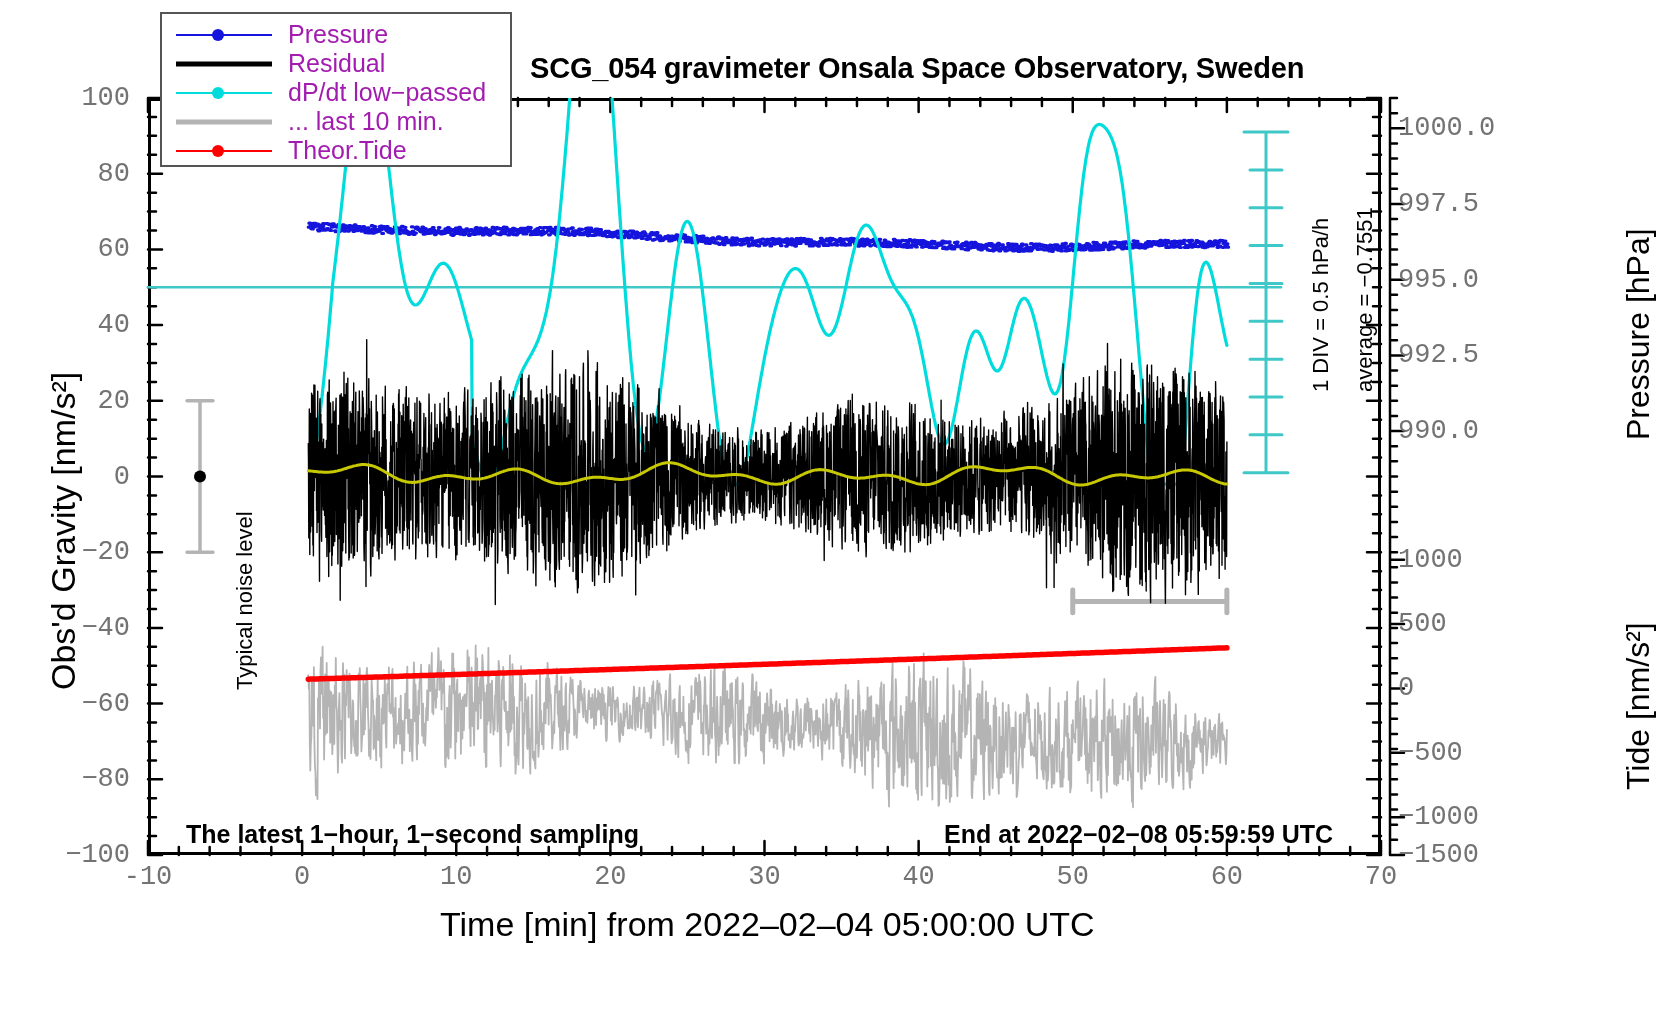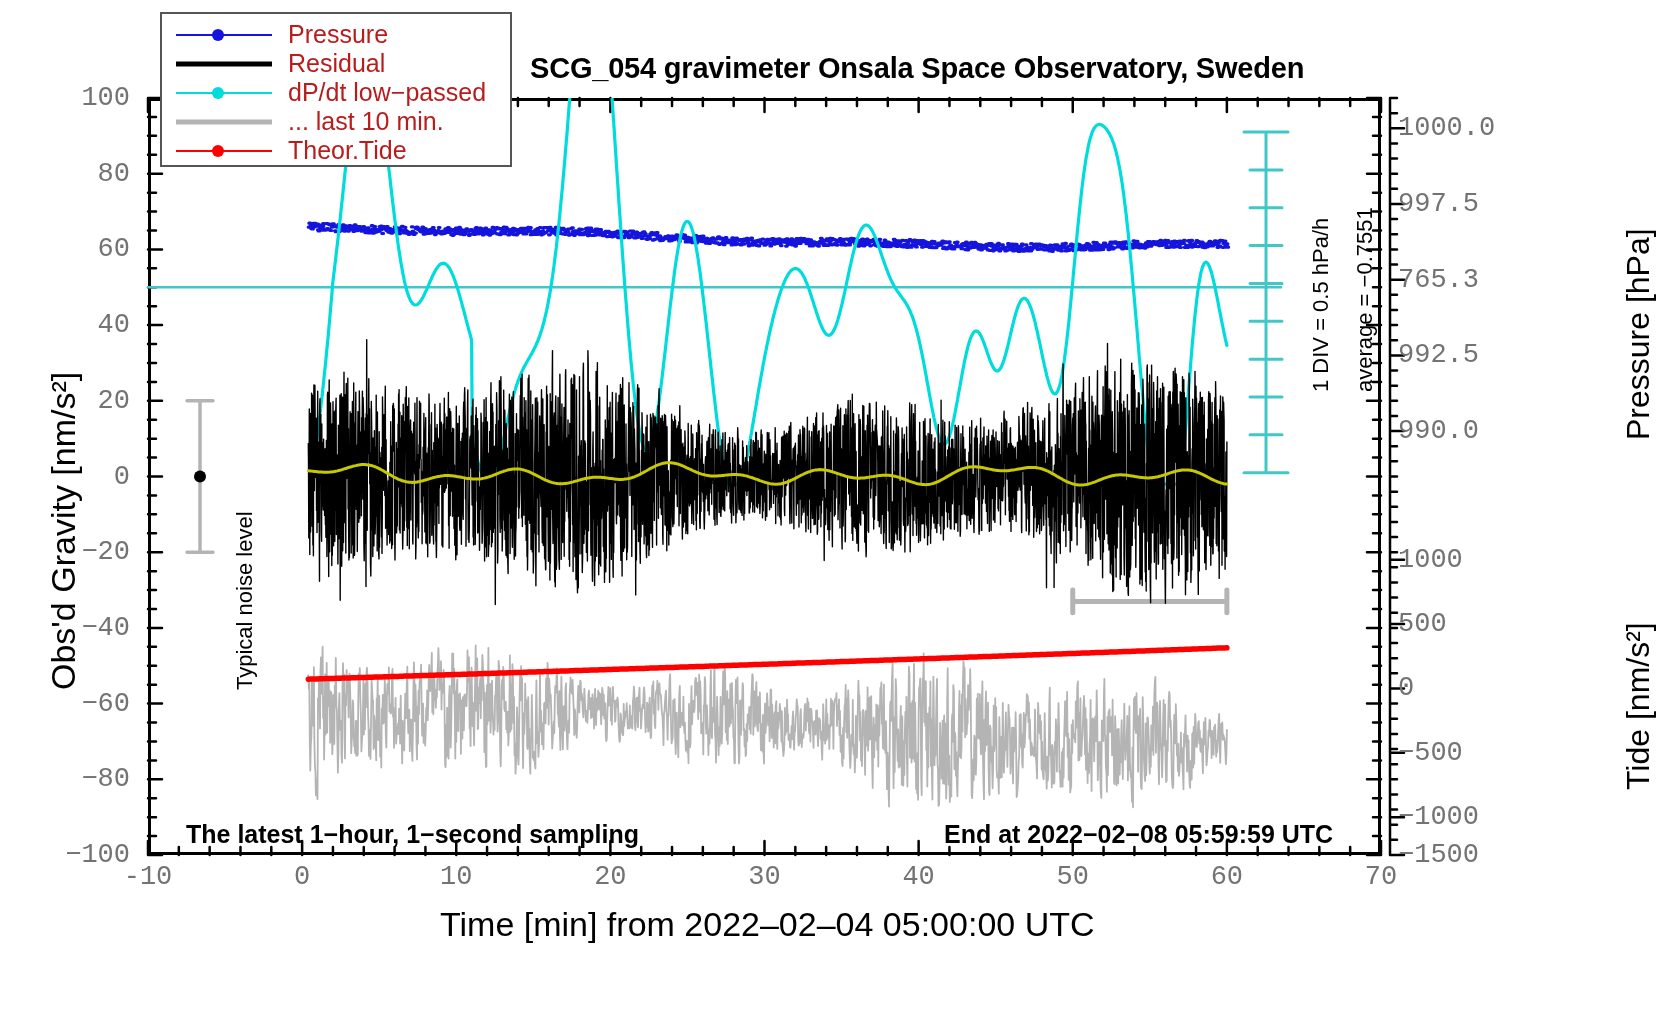--- a/index.html
+++ b/index.html
@@ -27,21 +27,21 @@
 
   
   .legend{position:absolute;left:160px;top:12px;width:352px;height:155px;
           background:#fff;border:2px solid #555;box-sizing:border-box;
           padding:6px 0 0 0;z-index:30;}
   .legend-row{display:flex;align-items:center;height:29px;padding-left:14px;}
   .legend-key{width:96px;height:20px;position:relative;flex:none;}
   .legend-line{position:absolute;left:0;top:50%;width:96px;transform:translateY(-50%);}
   .legend-dot{position:absolute;left:42px;top:50%;width:12px;height:12px;border-radius:50%;
               transform:translate(-50%,-50%);}
-  .legend-label{font-size:25px;color:#b91c1c;margin-left:16px;white-space:nowrap;}
+  .legend-label{font-size:25px;color:#a21caf;margin-left:16px;white-space:nowrap;}
 
   .chart-title{position:absolute;top:52px;left:530px;font-size:29px;font-weight:bold;
                color:#000;white-space:nowrap;letter-spacing:-0.2px;}
 </style>
 </head>
 <body>
 
 <div id="root">
 
   <div class="chart-title">SCG_054 gravimeter Onsala Space Observatory, Sweden</div>
@@ -119,21 +119,21 @@
       <div class="tick-label tick-x" style="left:302.125px;top:862px;">0</div>
       <div class="tick-label tick-x" style="left:456.25px;top:862px;">10</div>
       <div class="tick-label tick-x" style="left:610.375px;top:862px;">20</div>
       <div class="tick-label tick-x" style="left:764.5px;top:862px;">30</div>
       <div class="tick-label tick-x" style="left:918.625px;top:862px;">40</div>
       <div class="tick-label tick-x" style="left:1072.75px;top:862px;">50</div>
       <div class="tick-label tick-x" style="left:1226.875px;top:862px;">60</div>
       <div class="tick-label tick-x" style="left:1381px;top:862px;">70</div>
       <div class="tick-label tick-yr" style="left:1398px;top:128.27999999999997px;">1000.0</div>
       <div class="tick-label tick-yr" style="left:1398px;top:203.98000000000002px;">997.5</div>
-      <div class="tick-label tick-yr" style="left:1398px;top:279.67999999999995px;">765.3</div>
+      <div class="tick-label tick-yr" style="left:1398px;top:279.67999999999995px;">995.0</div>
       <div class="tick-label tick-yr" style="left:1398px;top:355.38px;">992.5</div>
       <div class="tick-label tick-yr" style="left:1398px;top:431.08px;">990.0</div>
       <div class="tick-label tick-yr" style="left:1398px;top:559.77px;">1000</div>
       <div class="tick-label tick-yr" style="left:1398px;top:624.115px;">500</div>
       <div class="tick-label tick-yr" style="left:1398px;top:688.46px;">0</div>
       <div class="tick-label tick-yr" style="left:1398px;top:752.805px;">−500</div>
       <div class="tick-label tick-yr" style="left:1398px;top:817.15px;">−1000</div>
       <div class="tick-label tick-yr" style="left:1398px;top:855px;">−1500</div>
       <div class="axis-title" style="left:440px;top:905px;font-size:34px;">Time [min] from 2022‒02‒04 05:00:00 UTC</div>
       <div class="axis-title vert" style="left:44px;top:690px;transform:rotate(-90deg);font-size:34px;">Obs'd Gravity [nm/s²]</div>

